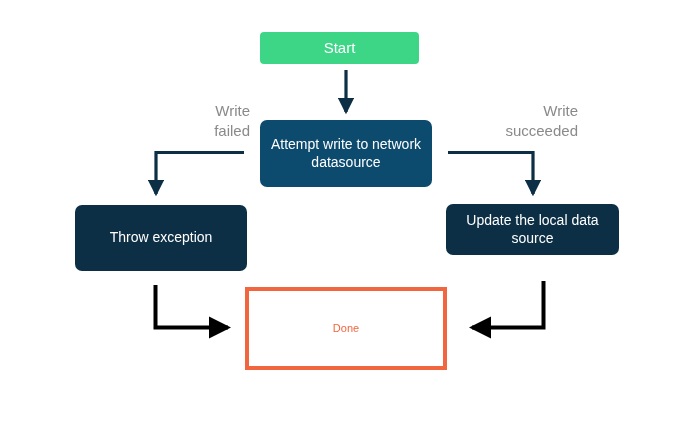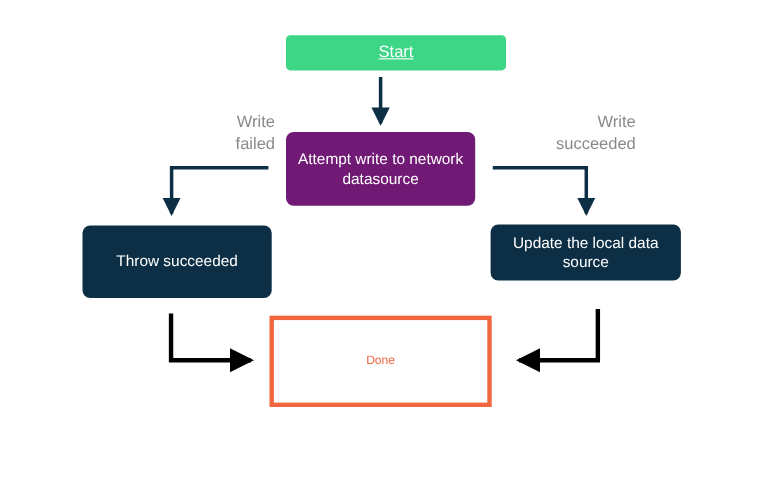--- a/index.html
+++ b/index.html
@@ -22,34 +22,33 @@
     display: flex;
     align-items: center;
     justify-content: center;
     text-align: center;
     box-sizing: border-box;
     line-height: 1.28;
   }
   .node-start {
     left: 260px;
     top: 32px;
-    width: 200px;
+    width: 159px;
     height: 32px;
     background: #3DD687;
     border-radius: 4px;
     color: #ffffff;
     font-size: 15px;
-    text-decoration: underline;
   }
   .node-attempt {
     left: 260px;
     top: 120px;
     width: 172px;
     height: 67px;
-    background: #701a75;
+    background: #0c4a6e;
     border-radius: 7px;
     color: #ffffff;
     font-size: 14px;
     padding: 0 10px;
   }
   .node-throw {
     left: 75px;
     top: 205px;
     width: 172px;
     height: 66px;
@@ -137,21 +136,21 @@
   <div class="node node-start">
     <span>Start</span>
   </div>
 
   <div class="node node-attempt">
     <span>Attempt write to
 network datasource</span>
   </div>
 
   <div class="node node-throw">
-    <span>Throw succeeded</span>
+    <span>Throw exception</span>
   </div>
 
   <div class="node node-update">
     <span>Update the local data
 source</span>
   </div>
 
   <div class="node node-done">
     <span>Done</span>
   </div>

